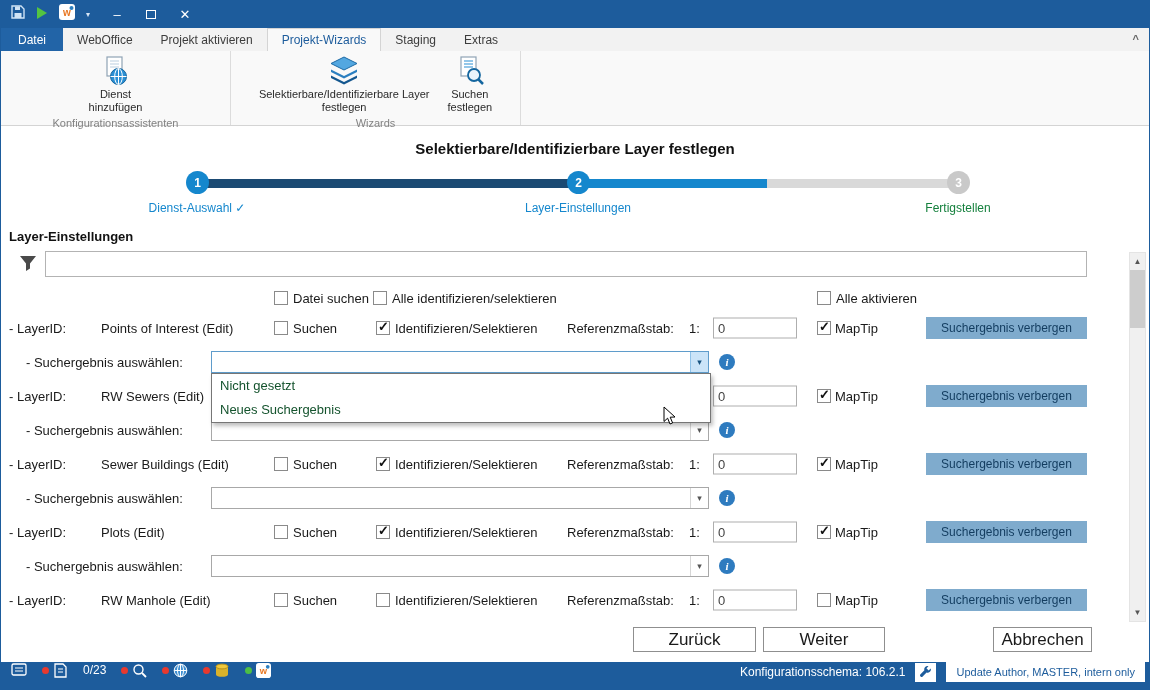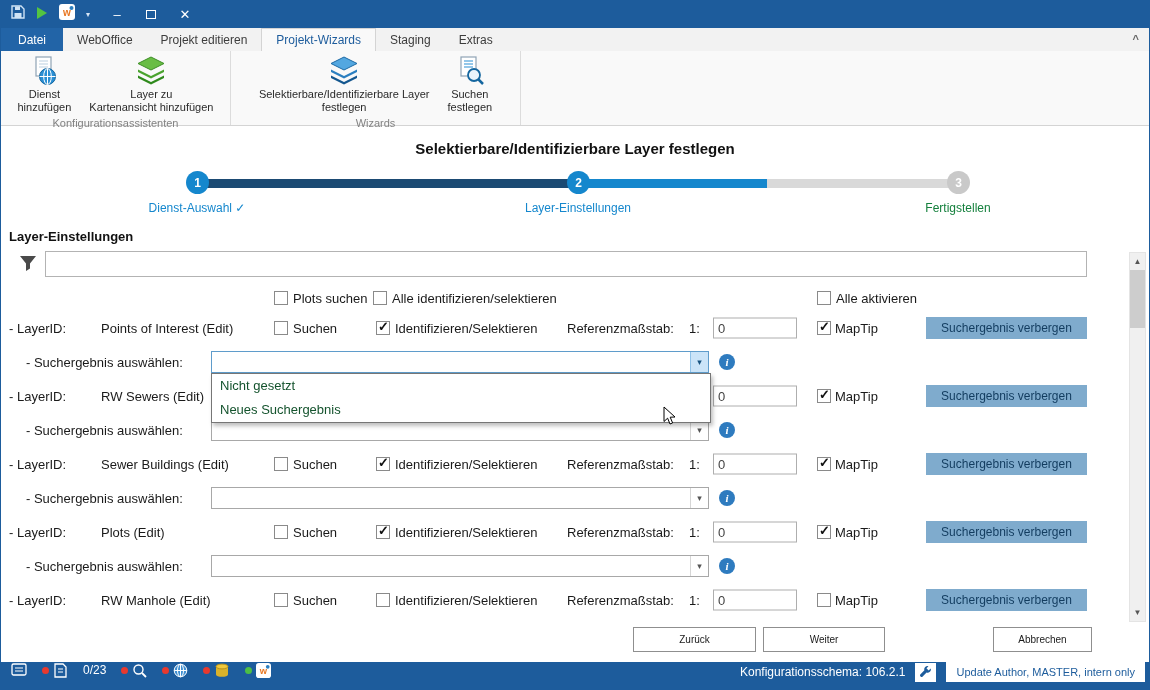--- a/index.html
+++ b/index.html
@@ -71,21 +71,21 @@
   .combo-list{position:absolute;left:-1px;top:21px;width:500px;background:#fff;border:1px solid #767676;
               box-shadow:2px 3px 4px rgba(0,0,0,.25)}
   .combo-item{height:24px;line-height:24px;font-size:13px;padding-left:8px;color:#14532d}
   .combo-item.highlighted{background:#cde8ff}
   .info{position:absolute;top:50%;transform:translateY(-50%);width:16px;height:16px;border-radius:50%;
         background:#2e7bbf;color:#fff;font-size:11px;font-weight:bold;font-style:italic;display:flex;
         align-items:center;justify-content:center;font-family:"Liberation Serif",serif}
 
   
   .footer{position:relative;height:40px;margin-top:6px}
-  .footer-btn{position:absolute;top:4px;height:25px;background:#fff;border:1px solid #8f8f8f;font-size:10px;
+  .footer-btn{position:absolute;top:4px;height:25px;background:#fff;border:1px solid #8f8f8f;font-size:17px;
               color:#1a1a1a;font-family:inherit;cursor:default}
 
   
   .scrollbar{position:absolute;left:1128px;top:252px;width:17px;height:370px;background:#f0f0f0;border:1px solid #e4e4e4}
   .scroll-arrow{height:17px;display:flex;align-items:center;justify-content:center;font-size:8px;color:#555}
   .scroll-arrow.down{position:absolute;bottom:0;left:0;width:100%}
   .scroll-thumb{position:absolute;top:17px;left:0;width:100%;height:58px;background:#cdcdcd}
 
   
   .statusbar{position:absolute;left:0;bottom:0;width:1150px;height:28px;background:#1d5c9c;display:flex;
@@ -127,21 +127,21 @@
     <span class="win-btn">
         <span class="max-glyph"></span>
       </span>
     <span class="win-btn">✕</span>
   </div>
 </header>
 
 <nav class="tabs">
   <div class="tab file">Datei</div>
   <div class="tab">WebOffice</div>
-  <div class="tab">Projekt editieren</div>
+  <div class="tab">Projekt aktivieren</div>
   <div class="tab active">Projekt-Wizards</div>
   <div class="tab">Staging</div>
   <div class="tab">Extras</div>
   <span class="ribbon-collapse">^</span>
 </nav>
 
 <section class="ribbon">
   <div class="ribbon-group" style="min-width:230px">
     <div class="group-buttons">
       <div class="ribbon-btn">
@@ -150,31 +150,20 @@
               <rect x="7" y="1" width="15" height="19" fill="#fff" stroke="#8fa3b5" stroke-width="1.2"></rect>
               <path d="M10 5h9M10 8h9M10 11h9" stroke="#bcd0e0" stroke-width="1.2"></path>
               <circle cx="18.5" cy="20.5" r="8" fill="#2a8fd4" stroke="#14669f"></circle>
               <path d="M10.5 20.5h16M18.5 12.5v16" stroke="#fff" fill="none"></path>
               <ellipse cx="18.5" cy="20.5" rx="3.8" ry="8" fill="none" stroke="#fff"></ellipse>
             </svg>
         </span>
         <span>Dienst
 hinzufügen</span>
       </div>
-      <div class="ribbon-btn">
-        <span class="ricon">
-          <svg width="32" height="30" viewBox="0 0 32 30">
-              <polygon points="16,1 29,7.5 16,14 3,7.5" fill="#69bd45" stroke="#3e8f27"></polygon>
-              <polygon points="3,13.5 16,20 29,13.5 29,16 16,22.5 3,16" fill="#4aa32e"></polygon>
-              <polygon points="3,19.5 16,26 29,19.5 29,22 16,28.5 3,22" fill="#2f8a1d"></polygon>
-            </svg>
-        </span>
-        <span>Layer zu
-Kartenansicht hinzufügen</span>
-      </div>
     </div>
     <div class="group-label">Konfigurationsassistenten</div>
   </div>
 
   <div class="ribbon-group" style="min-width:290px">
     <div class="group-buttons">
       <div class="ribbon-btn">
         <span class="ricon">
           <svg width="32" height="30" viewBox="0 0 32 30">
               <polygon points="16,1 29,7.5 16,14 3,7.5" fill="#53a7e0" stroke="#1c6aa5"></polygon>
@@ -224,21 +213,21 @@
         <path d="M1,1 H17 L11,8.5 V13.5 L7,16 V8.5 Z" fill="#4a4a4a"></path>
       </svg>
   </span>
   <input class="filter-input" value="" style="">
 </div>
 
 <div class="content">
 
   <div class="check-header">
     <span class="cb" style="left:273px"></span>
-    <span class="cell" style="left:292px">Plots suchen</span>
+    <span class="cell" style="left:292px">Datei suchen</span>
     <span class="cb" style="left:372px"></span>
     <span class="cell" style="left:391px">Alle identifizieren/selektieren</span>
     <span class="cb" style="left:816px"></span>
     <span class="cell" style="left:835px">Alle aktivieren</span>
   </div>
 
   <div class="layer-block">
     <div class="layer-row">
       <span class="cell" style="left:8px">- LayerID:</span>
       <span class="cell" style="left:100px">Points of Interest (Edit)</span>

